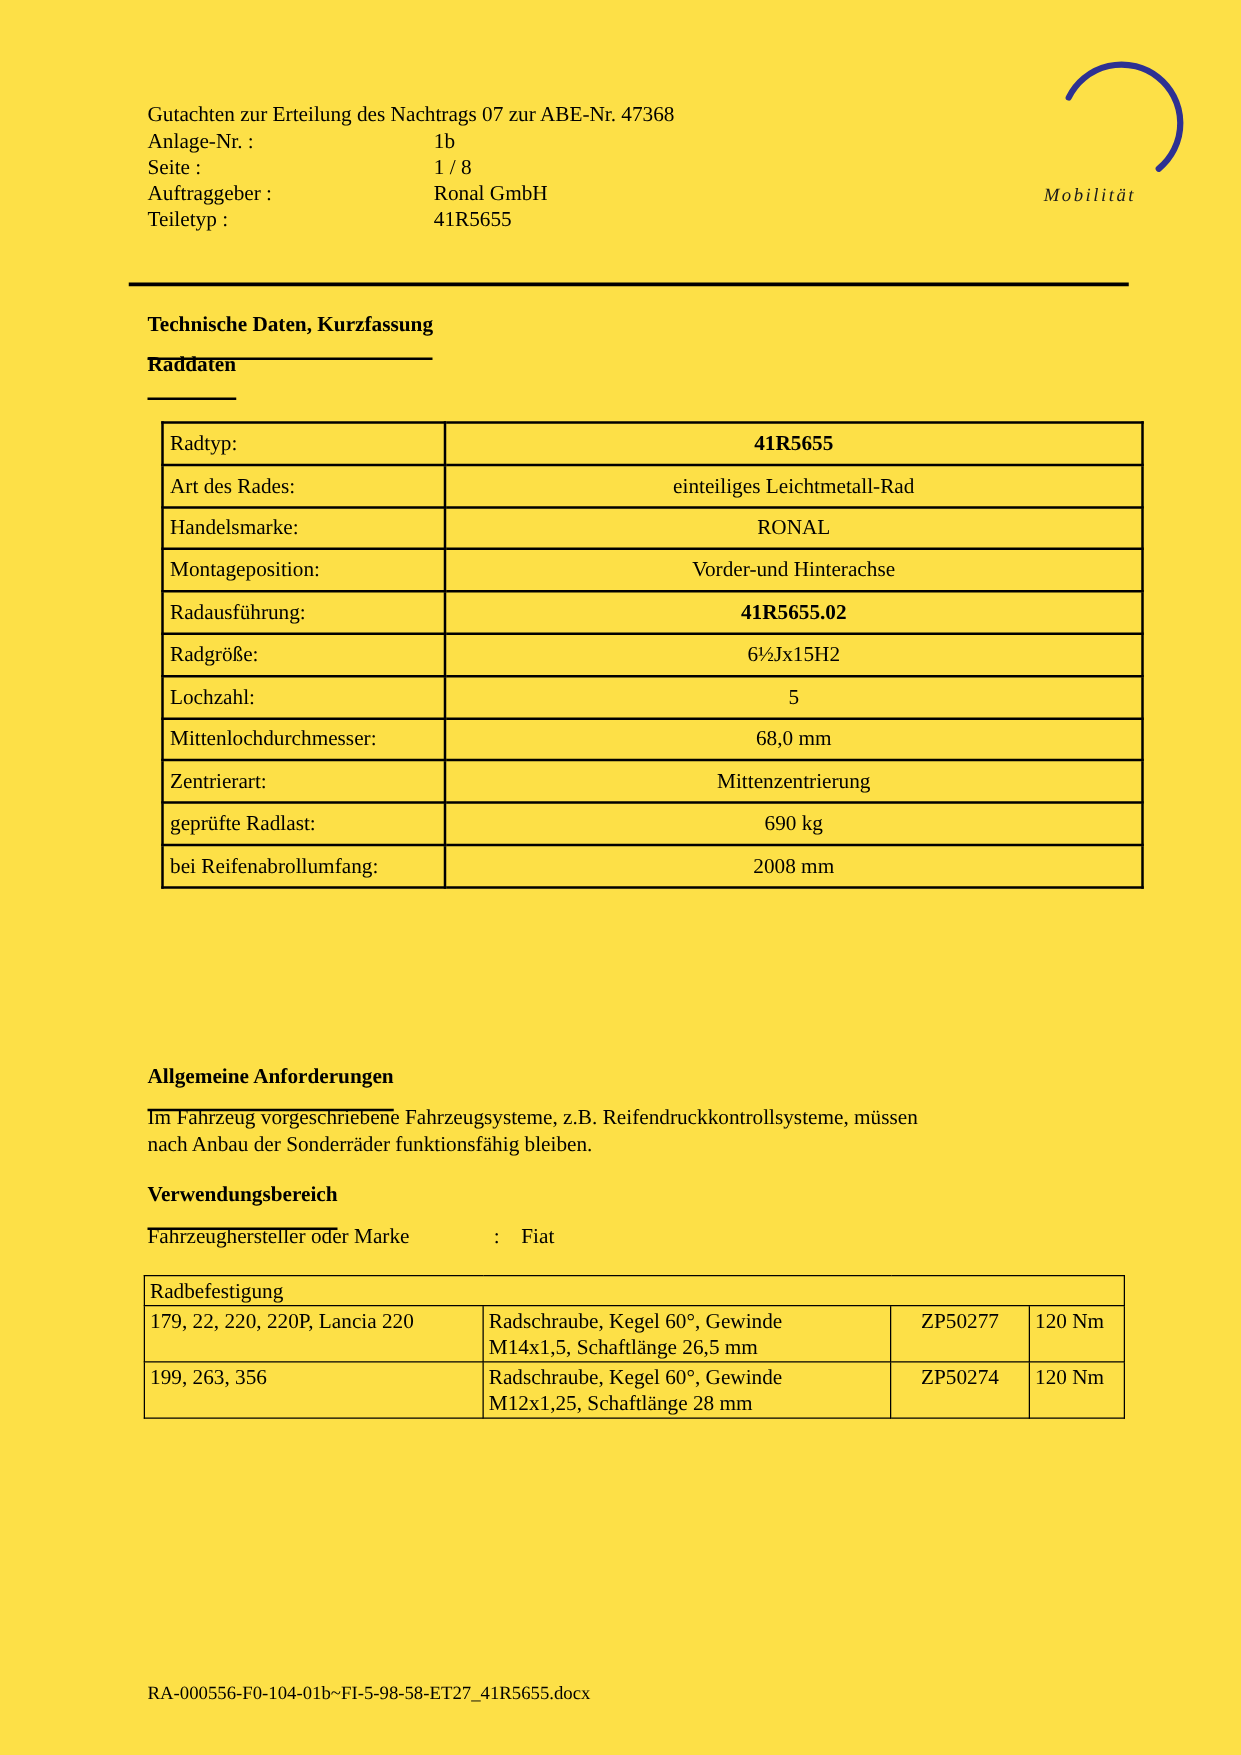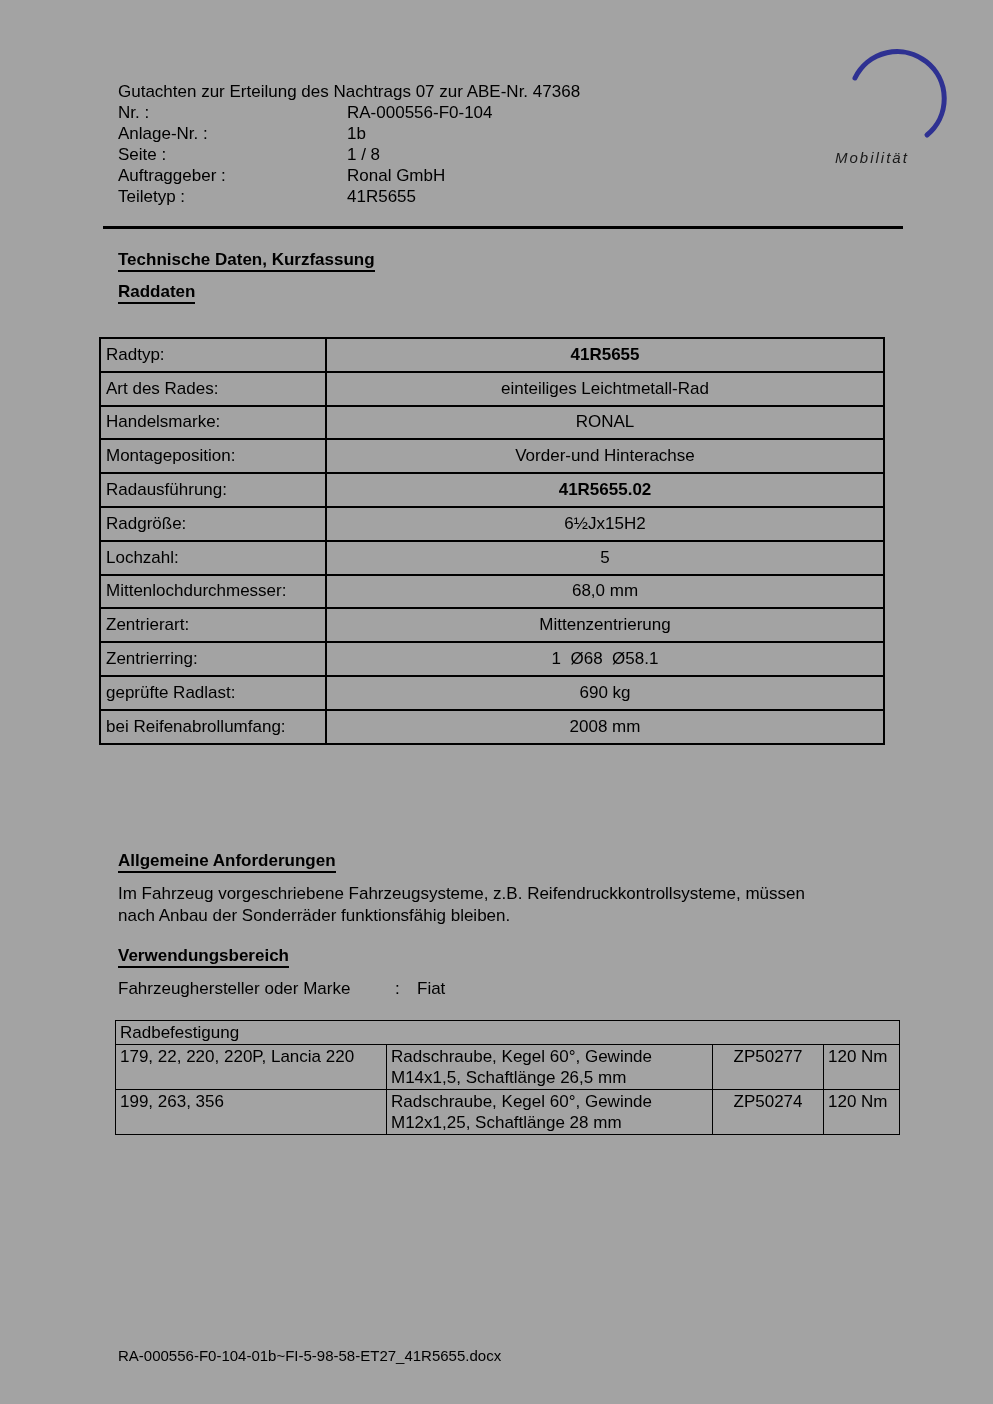--- a/index.html
+++ b/index.html
@@ -1,18 +1,18 @@
 <!DOCTYPE html>
 <html><head>
 <meta charset="utf-8">
 <style>
   html,body { margin:0; padding:0; background:#fff; }
   .page {
-    position:relative; width:993px; height:1404px; background:#a3a3a3;
-    font-family:Liberation Sans, sans-serif;
+    position:relative; width:993px; height:1404px; background:#fde047;
+    font-family:Liberation Serif, serif;
     font-size:17px; color:#000; overflow:hidden;
   }
   
   .header-block { position:absolute; left:118px; top:81px; line-height:21px; width:700px; }
   .title-line { white-space:nowrap; }
   .hrow { white-space:nowrap; }
   .hlabel { display:inline-block; width:229px; }
   
   .logo { position:absolute; left:745px; top:45px; width:215px; height:140px; }
   .logo svg { position:absolute; left:0; top:0; }
@@ -21,27 +21,27 @@
     font-style:italic; color:#2e3192; letter-spacing:-1.5px; white-space:nowrap;
   }
   .logo-sub {
     position:absolute; left:90px; top:104px; font-size:15px; font-style:italic;
     letter-spacing:2px; color:#1a1a1a; white-space:nowrap;
   }
   
   .rule { position:absolute; left:103px; top:226px; width:800px; height:3px; background:#000; }
   
   .sec { position:absolute; left:118px; }
-  .h-underline { font-weight:bold; display:inline-block; border-bottom:2px solid #000; padding-bottom:0; }
+  .h-underline { font-weight:bold; display:inline-block; border-bottom:2px solid #000; padding-bottom:16px; }
   .sec1 { top:250px; }
   .sec2 { top:282px;text-align:center; }
   .sec3 { top:851px; }
   .sec4 { top:946px; }
   
-  .raddaten { position:absolute; left:99px; top:337px; width:784px; border-collapse:collapse; table-layout:fixed; }
+  .raddaten { position:absolute; left:129px; top:337px; width:784px; border-collapse:collapse; table-layout:fixed; }
   .raddaten td { border:2px solid #000; height:31.8px; padding:0 5px; white-space:pre-wrap; overflow:hidden; }
   .raddaten td.val { text-align:center; }
   .raddaten td.bold { font-weight:bold; }
   
   .para { position:absolute; left:118px; top:883px; width:790px; line-height:22px; white-space:pre-wrap; }
   .hersteller { position:absolute; left:118px; top:979px; white-space:nowrap; }
   .hersteller .hl { display:inline-block; width:277px; }
   .hersteller .colon { display:inline-block; width:22px; }
   
   .radb { position:absolute; left:115px; top:1020px; width:784px; border-collapse:collapse; table-layout:fixed; }
@@ -53,23 +53,20 @@
   
   .footer { position:absolute; left:118px; top:1347px; font-size:15px; }
 </style>
 </head>
 <body>
 
 <div class="page">
 
   <div class="header-block">
     <div class="title-line">Gutachten zur Erteilung des Nachtrags 07 zur ABE-Nr. 47368</div>
-    <div class="hrow">
-      <span class="hlabel">Nr. :</span><span>RA-000556-F0-104</span>
-    </div>
     <div class="hrow">
       <span class="hlabel">Anlage-Nr. :</span><span>1b</span>
     </div>
     <div class="hrow">
       <span class="hlabel">Seite :</span><span>1 / 8</span>
     </div>
     <div class="hrow">
       <span class="hlabel">Auftraggeber :</span><span>Ronal GmbH</span>
     </div>
     <div class="hrow">
@@ -129,24 +126,20 @@
         </tr>
       <tr>
           <td>Mittenlochdurchmesser:</td>
           <td class="val">68,0 mm</td>
         </tr>
       <tr>
           <td>Zentrierart:</td>
           <td class="val">Mittenzentrierung</td>
         </tr>
       <tr>
-          <td>Zentrierring:</td>
-          <td class="val">1  Ø68  Ø58.1</td>
-        </tr>
-      <tr>
           <td>geprüfte Radlast:</td>
           <td class="val">690 kg</td>
         </tr>
       <tr>
           <td>bei Reifenabrollumfang:</td>
           <td class="val">2008 mm</td>
         </tr>
     </tbody>
   </table>
 

